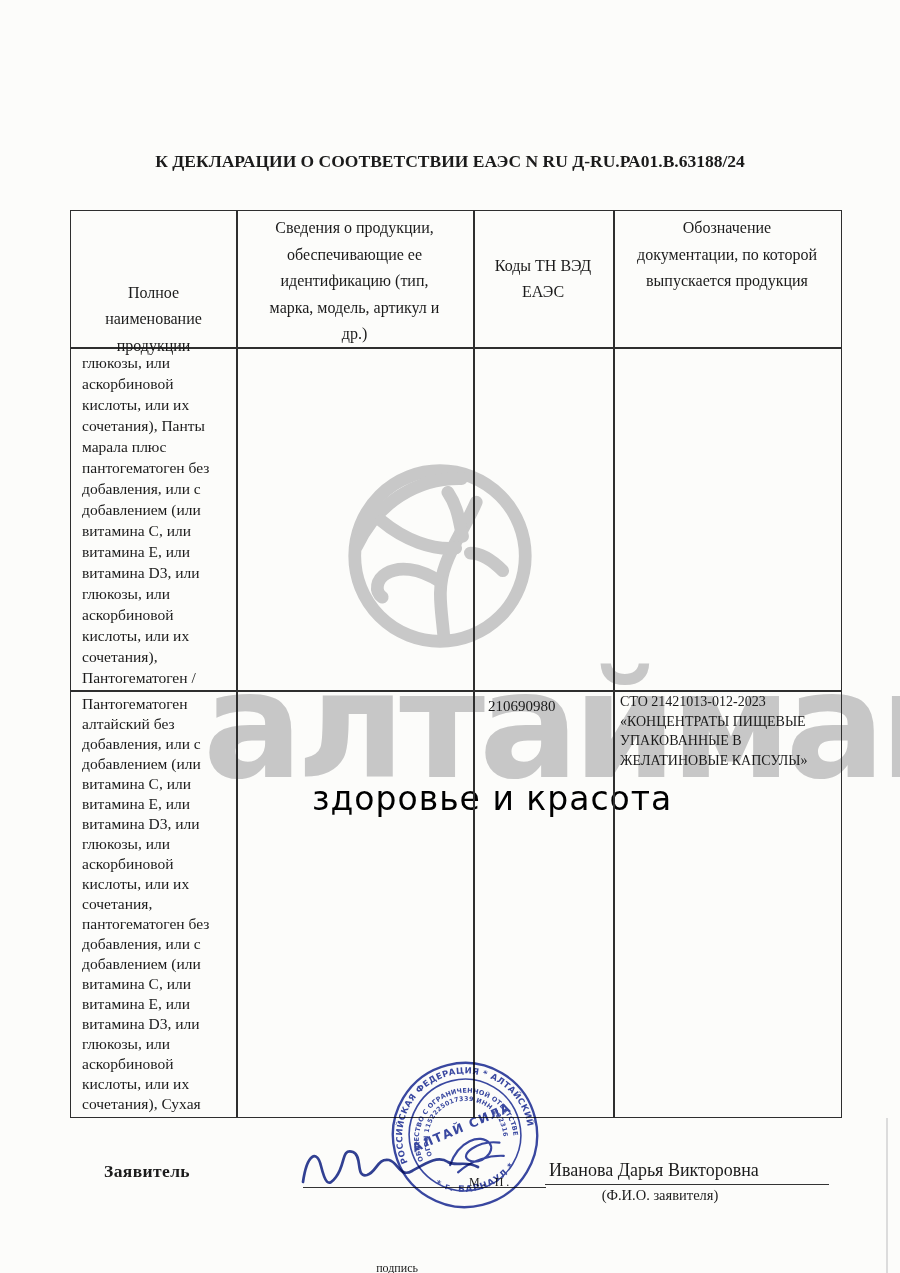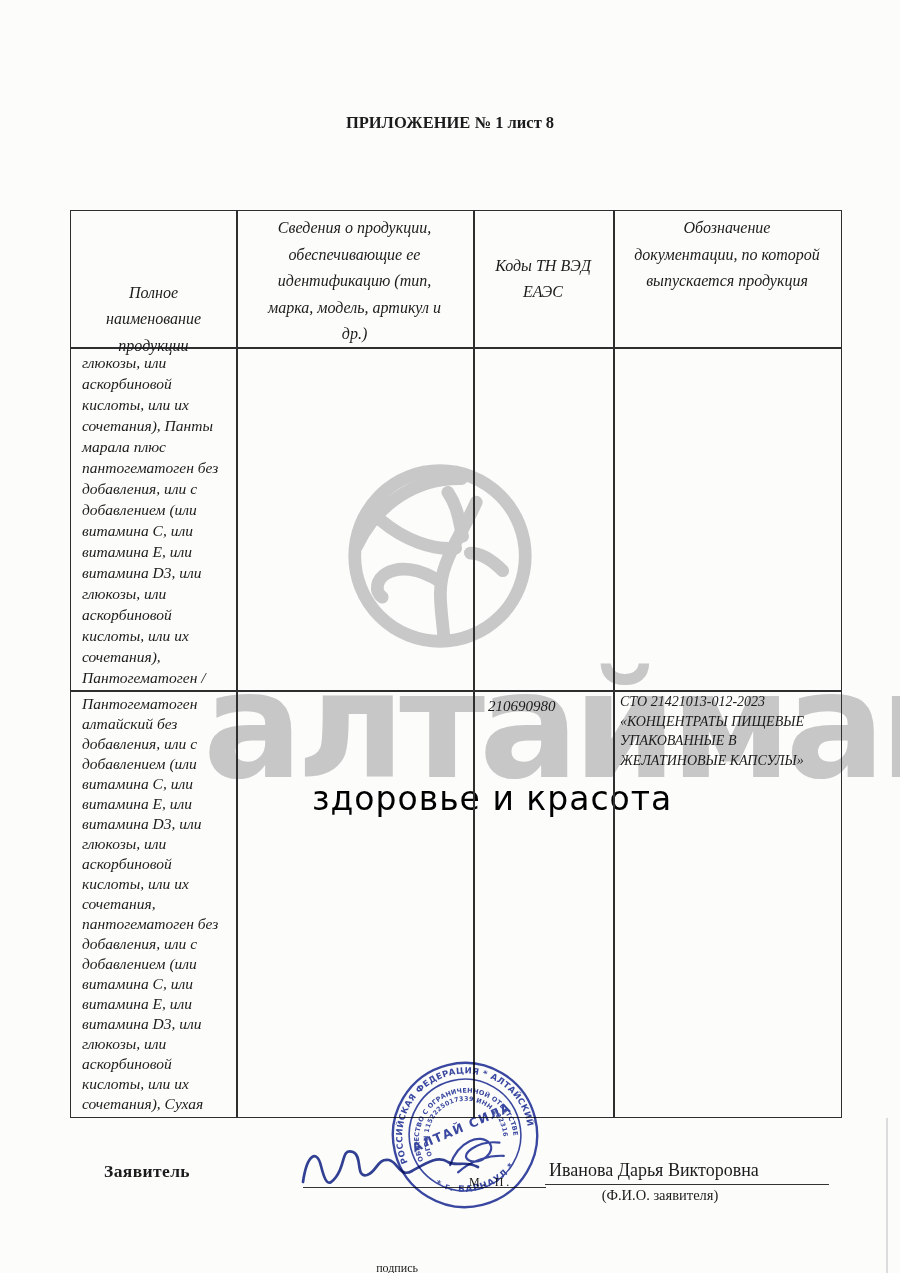--- a/index.html
+++ b/index.html
@@ -20,21 +20,21 @@
   .t1{top:69px;font-size:17.5px;letter-spacing:.3px;}
   .t2{top:113px;font-size:16.5px;}
   .t3{top:151px;font-size:17.5px;}
 
   
   .tframe{left:70px;top:210px;width:770px;height:906px;border:1.6px solid #2e2e2e;z-index:2;}
   .vline{position:absolute;top:0;height:100%;width:1.5px;background:#2e2e2e;}
   .v1{left:165px;} .v2{left:402px;} .v3{left:542px;}
   .hline{position:absolute;left:0;width:100%;height:1.5px;background:#2e2e2e;}
   .h1{top:136px;} .h2{top:479px;}
-  .cell{position:absolute;font-size:16px;line-height:26.5px;font-style:italic;}
+  .cell{position:absolute;font-size:16px;line-height:26.5px;}
   .hc{text-align:center;}
   .hc1{left:0;top:12px;width:165px;height:136px;display:flex;align-items:flex-end;justify-content:center;}
   .hc2{left:165px;top:4px;width:237px;}
   .hc3{left:402px;top:0;width:140px;height:136px;display:flex;align-items:center;justify-content:center;}
   .hc4{left:542px;top:4px;width:228px;}
   .body-name{font-size:15.5px;}
   .r1name{left:11px;top:141px;width:152px;line-height:21px;}
   .r2name{left:11px;top:483px;width:154px;line-height:20px;}
   .r2code{left:417px;top:482px;width:120px;font-size:15px;}
   .r2doc{left:549px;top:481px;width:216px;font-size:14px;line-height:19.5px;}
@@ -69,21 +69,21 @@
         <path d="M 131 97 C 142 97 153 104 164 115"></path>
         <path d="M 100 126 C 78 112 58 110 45 118 C 35 124 33 136 41 142"></path>
         <path d="M 15 90 C 36 46 76 20 122 21"></path>
         <path d="M 40 64 C 64 84 92 94 116 92"></path>
       </g>
     </svg>
     <div class="abs wm-brand">алтаймаг</div>
     <div class="abs wm-tagline">здоровье и красота</div>
   </div>
 
-  <div class="abs title t2">ПРИЛОЖЕНИЕ № 1 лист 8</div>
+  <div class="abs title t3">К ДЕКЛАРАЦИИ О СООТВЕТСТВИИ ЕАЭС N RU Д-RU.РА01.В.63188/24</div>
 
   <div class="abs tframe">
     <div class="vline v1"></div>
     <div class="vline v2"></div>
     <div class="vline v3"></div>
     <div class="hline h1"></div>
     <div class="hline h2"></div>
 
     <div class="cell hc hc1">
       <span class="pre">Полное

